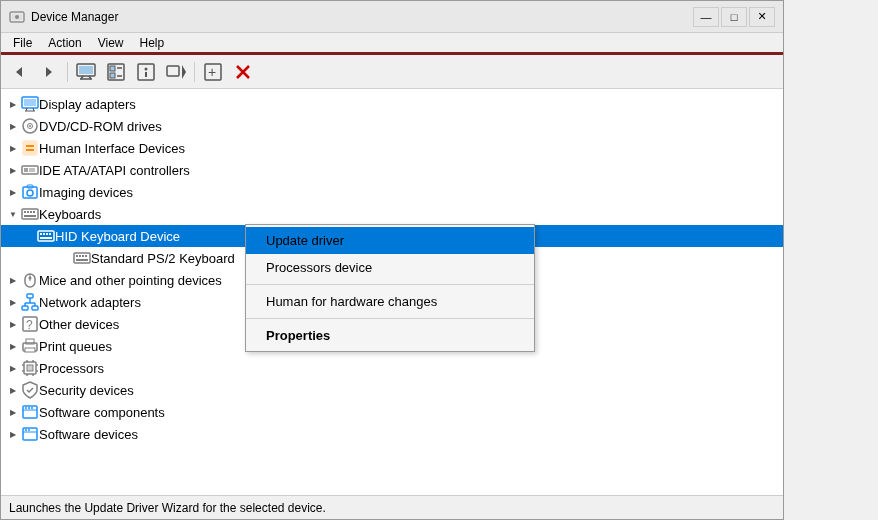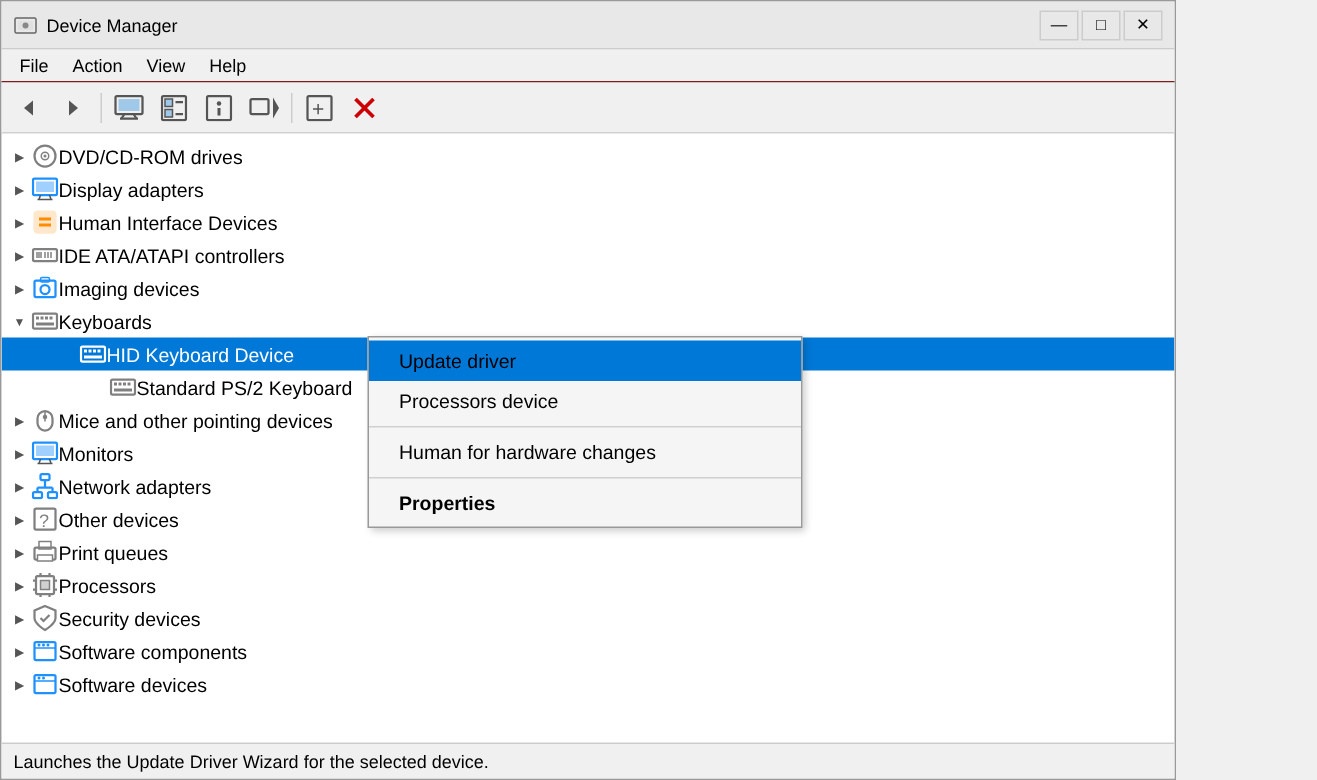--- a/index.html
+++ b/index.html
@@ -63,21 +63,21 @@
       font-size: 11px;
       color: #000;
     }
 
     .menu-bar {
       background: #f0f0f0;
       height: 22px;
       display: flex;
       align-items: center;
       padding: 0 4px;
-      border-bottom: 1px solid #7f1d1d;
+      border-bottom: 3px solid #7f1d1d;
     }
 
     .menu-item {
       padding: 2px 8px;
       cursor: pointer;
       font-size: 12px;
       color: #000;
     }
 
     .toolbar {
@@ -326,48 +326,48 @@
         <line x1="15" y1="3" x2="3" y2="15" stroke="#cc0000" stroke-width="2.5"></line>
       </svg>
     </div>
   </div>
 
   <div class="content-area">
     <div class="tree-view">
 
       <div class="tree-item">
         <div class="tree-expand collapsed"></div>
-        <div class="device-icon">
-          <svg width="18" height="18" viewBox="0 0 18 18">
-            <circle cx="9" cy="9" r="7" fill="none" stroke="#808080" stroke-width="1.5"></circle>
-            <circle cx="9" cy="9" r="2.5" fill="none" stroke="#808080" stroke-width="1"></circle>
-            <circle cx="9" cy="9" r="1" fill="#808080"></circle>
-          </svg>
-        </div>
-        <span class="tree-label">DVD/CD-ROM drives</span>
-      </div>
-
-      <div class="tree-item">
-        <div class="tree-expand collapsed"></div>
         <div class="device-icon icon-monitor">
           <svg width="18" height="16" viewBox="0 0 18 16">
             <rect x="1" y="1" width="16" height="11" rx="1" fill="none" stroke="#1e90ff" stroke-width="1.5"></rect>
             <rect x="3" y="3" width="12" height="7" fill="#a0d0ff"></rect>
             <line x1="6" y1="12" x2="5" y2="15" stroke="#555" stroke-width="1"></line>
             <line x1="12" y1="12" x2="13" y2="15" stroke="#555" stroke-width="1"></line>
             <line x1="4" y1="15" x2="14" y2="15" stroke="#555" stroke-width="1"></line>
           </svg>
         </div>
         <span class="tree-label">Display adapters</span>
       </div>
 
       <div class="tree-item">
         <div class="tree-expand collapsed"></div>
         <div class="device-icon">
           <svg width="18" height="18" viewBox="0 0 18 18">
+            <circle cx="9" cy="9" r="7" fill="none" stroke="#808080" stroke-width="1.5"></circle>
+            <circle cx="9" cy="9" r="2.5" fill="none" stroke="#808080" stroke-width="1"></circle>
+            <circle cx="9" cy="9" r="1" fill="#808080"></circle>
+          </svg>
+        </div>
+        <span class="tree-label">DVD/CD-ROM drives</span>
+      </div>
+
+      <div class="tree-item">
+        <div class="tree-expand collapsed"></div>
+        <div class="device-icon">
+          <svg width="18" height="18" viewBox="0 0 18 18">
             <rect x="2" y="2" width="14" height="14" rx="2" fill="#ff8c00" opacity="0.2" stroke="#ff8c00" stroke-width="1.5"></rect>
             <rect x="5" y="6" width="8" height="2" fill="#ff8c00"></rect>
             <rect x="5" y="10" width="8" height="2" fill="#ff8c00"></rect>
           </svg>
         </div>
         <span class="tree-label">Human Interface Devices</span>
       </div>
 
       <div class="tree-item">
         <div class="tree-expand collapsed"></div>
@@ -403,21 +403,21 @@
             <rect x="3" y="4" width="2" height="2" fill="#808080"></rect>
             <rect x="6" y="4" width="2" height="2" fill="#808080"></rect>
             <rect x="9" y="4" width="2" height="2" fill="#808080"></rect>
             <rect x="12" y="4" width="2" height="2" fill="#808080"></rect>
             <rect x="3" y="8" width="12" height="2" fill="#808080"></rect>
           </svg>
         </div>
         <span class="tree-label">Keyboards</span>
       </div>
 
-      <div class="tree-item selected" style="padding-left: 36px;">
+      <div class="tree-item selected" style="padding-left: 20px;">
         <div class="tree-expand none"></div>
         <div class="device-icon">
           <svg width="18" height="14" viewBox="0 0 18 14">
             <rect x="1" y="2" width="16" height="10" rx="1" fill="none" stroke="#fff" stroke-width="1.5"></rect>
             <rect x="3" y="4" width="2" height="2" fill="#fff"></rect>
             <rect x="6" y="4" width="2" height="2" fill="#fff"></rect>
             <rect x="9" y="4" width="2" height="2" fill="#fff"></rect>
             <rect x="12" y="4" width="2" height="2" fill="#fff"></rect>
             <rect x="3" y="8" width="12" height="2" fill="#fff"></rect>
           </svg>
@@ -445,33 +445,20 @@
         <div class="device-icon">
           <svg width="14" height="18" viewBox="0 0 14 18">
             <rect x="2" y="3" width="10" height="13" rx="5" fill="none" stroke="#808080" stroke-width="1.5"></rect>
             <line x1="7" y1="3" x2="7" y2="10" stroke="#808080" stroke-width="1"></line>
             <circle cx="7" cy="7" r="1.5" fill="#808080"></circle>
           </svg>
         </div>
         <span class="tree-label">Mice and other pointing devices</span>
       </div>
 
-      <div class="tree-item">
-        <div class="tree-expand collapsed"></div>
-        <div class="device-icon">
-          <svg width="18" height="16" viewBox="0 0 18 16">
-            <rect x="1" y="1" width="16" height="11" rx="1" fill="none" stroke="#1e90ff" stroke-width="1.5"></rect>
-            <rect x="3" y="3" width="12" height="7" fill="#a0d0ff"></rect>
-            <line x1="6" y1="12" x2="5" y2="15" stroke="#555" stroke-width="1"></line>
-            <line x1="12" y1="12" x2="13" y2="15" stroke="#555" stroke-width="1"></line>
-            <line x1="4" y1="15" x2="14" y2="15" stroke="#555" stroke-width="1"></line>
-          </svg>
-        </div>
-        <span class="tree-label">Monitors</span>
-      </div>
 
       <div class="tree-item">
         <div class="tree-expand collapsed"></div>
         <div class="device-icon">
           <svg width="18" height="18" viewBox="0 0 18 18">
             <rect x="6" y="1" width="6" height="4" rx="1" fill="none" stroke="#1e90ff" stroke-width="1.5"></rect>
             <rect x="1" y="13" width="6" height="4" rx="1" fill="none" stroke="#1e90ff" stroke-width="1.5"></rect>
             <rect x="11" y="13" width="6" height="4" rx="1" fill="none" stroke="#1e90ff" stroke-width="1.5"></rect>
             <line x1="9" y1="5" x2="9" y2="10" stroke="#1e90ff" stroke-width="1.5"></line>
             <line x1="4" y1="10" x2="14" y2="10" stroke="#1e90ff" stroke-width="1.5"></line>

